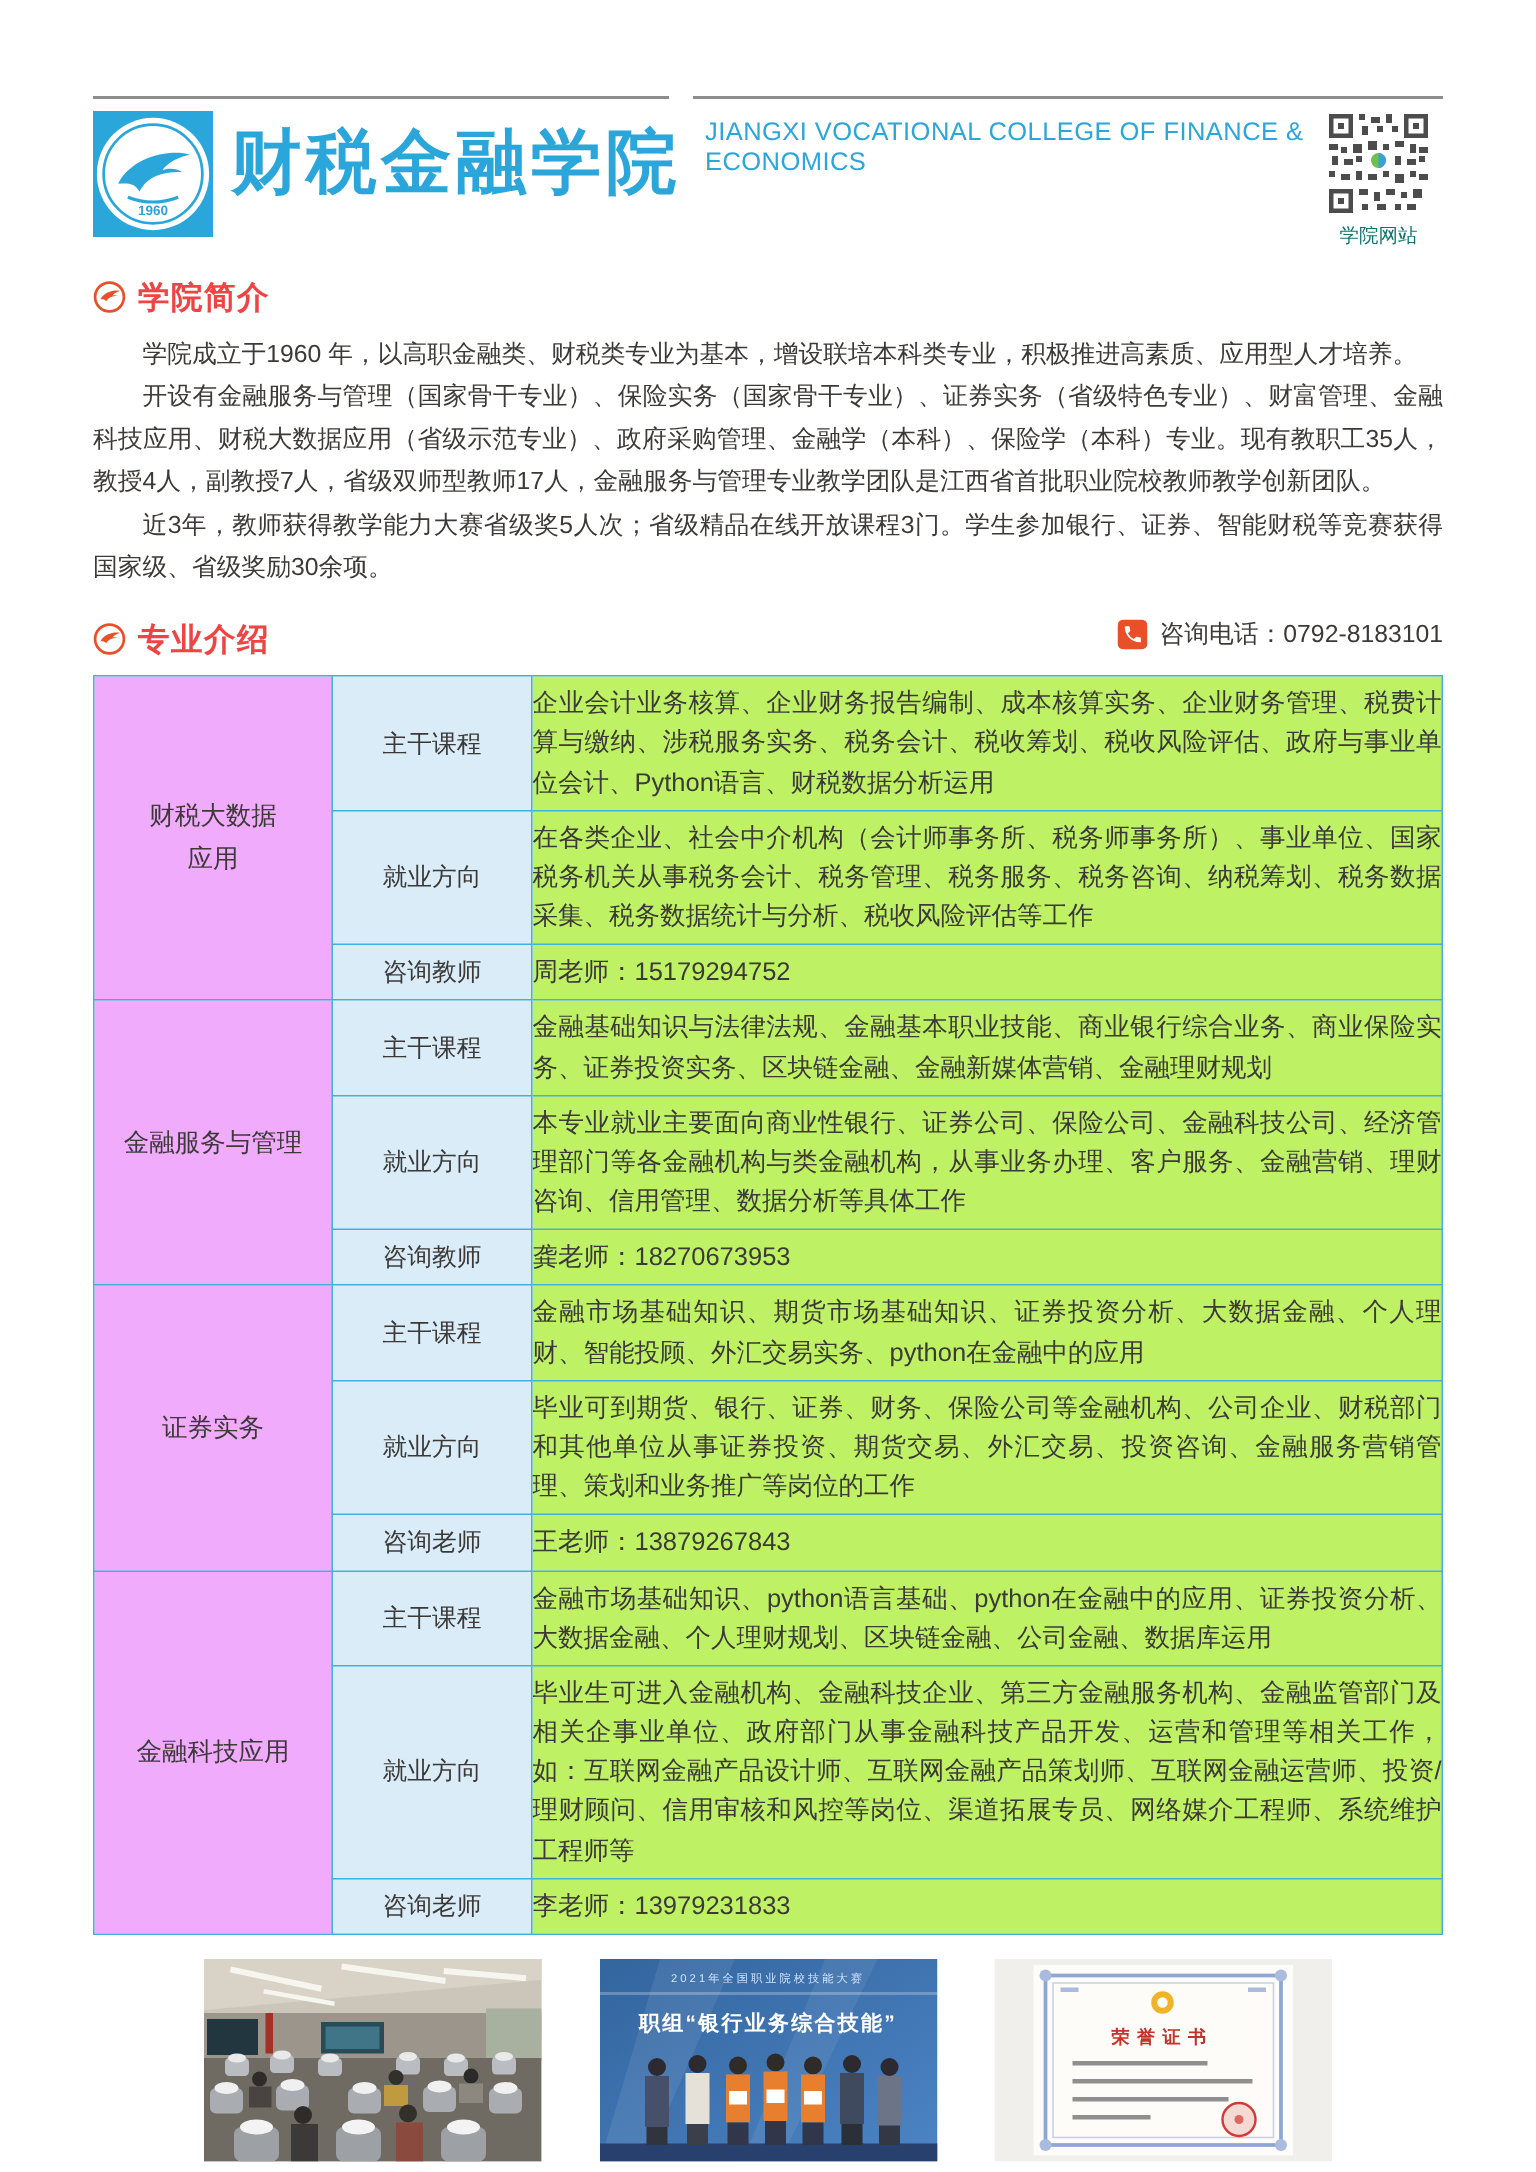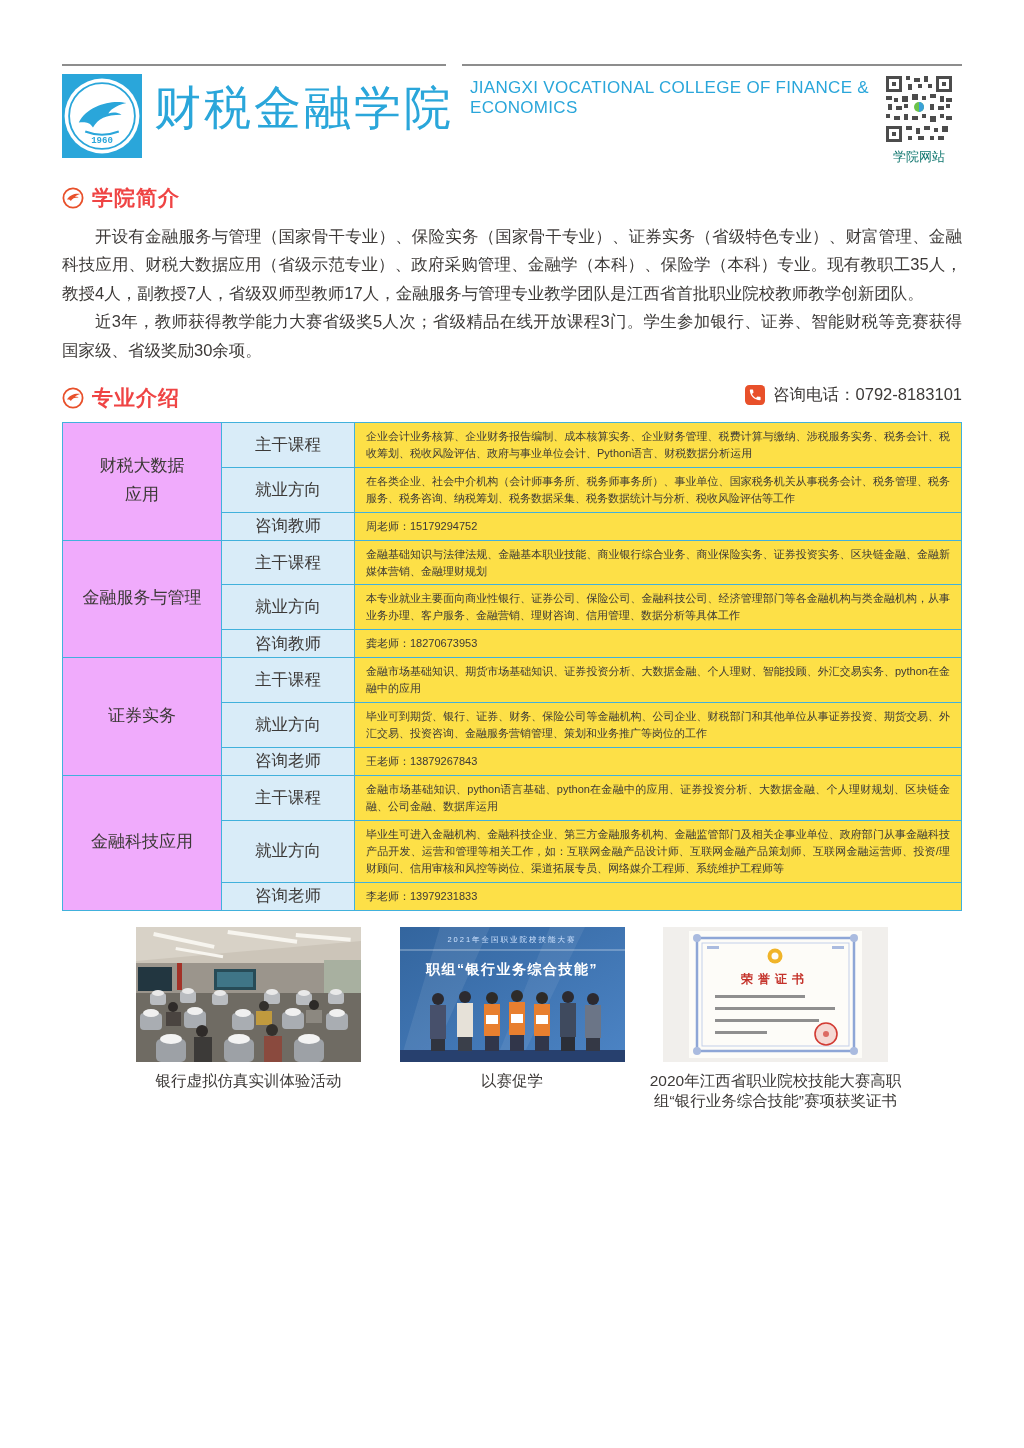--- a/index.html
+++ b/index.html
@@ -8,22 +8,22 @@
         box-sizing:border-box;padding:64px 62px 0 62px;overflow:hidden;}
 
   
   .top-rule{display:flex;gap:16px;}
   .top-rule span{display:block;height:2px;background:#8d8d8d;}
   .rule-left{width:384px;}
   .rule-right{flex:1;}
 
   
   header{display:flex;align-items:flex-start;margin-top:8px;}
-  .logo{width:80px;height:84px;background:#2aa6da;display:flex;align-items:center;justify-content:center;flex:0 0 auto;font-family:Liberation Mono, monospace;}
-  .college-name{font-size:47px;color:#2aa6da;font-weight:normal;letter-spacing:3px;line-height:1;margin:10px 0 0 12px;white-space:nowrap;}
+  .logo{width:80px;height:84px;background:#2aa6da;display:flex;align-items:center;justify-content:center;flex:0 0 auto;}
+  .college-name{font-size:47px;color:#2aa6da;font-weight:bold;letter-spacing:3px;line-height:1;margin:10px 0 0 12px;white-space:nowrap;}
   .en-name{color:#2aa6da;font-size:17px;letter-spacing:.3px;margin:4px 0 0 16px;flex:1;}
   .qr-block{width:86px;text-align:center;margin-top:2px;flex:0 0 auto;}
   .qr-block svg{width:66px;height:66px;display:block;margin:0 auto;}
   .qr-caption{font-size:13px;color:#0f766e;margin-top:6px;}
 
   
   .sec-head{display:flex;align-items:center;gap:8px;margin-top:18px;}
   .sec-head h2{font-size:21px;color:#ef4444;margin:0;font-weight:bold;letter-spacing:1px;}
   .sec-icon{width:22px;height:22px;}
 
@@ -34,21 +34,21 @@
   
   .majors-head{display:flex;justify-content:space-between;align-items:flex-start;margin-top:20px;margin-bottom:10px;}
   .phone-wrap{display:flex;align-items:center;gap:8px;font-size:16.5px;color:#3c3937;padding-left:28px;}
   .phone-wrap svg{width:20px;height:20px;}
 
   
   table.majors{width:100%;border-collapse:collapse;table-layout:fixed;}
   table.majors td{border:1px solid #41b1dc;vertical-align:middle;}
   td.c1{width:156px;background:#f0abfc;text-align:center;font-size:17px;line-height:1.7;white-space:pre-line;}
   td.c2{width:130px;background:#d9ecf8;text-align:center;font-size:16.5px;}
-  td.c3{background:#fde047;font-size:11px;line-height:1.54;padding:5px 11px;text-align:justify;}
+  td.c3{background:#bef264;font-size:17px;line-height:1.54;padding:5px 0;text-align:justify;}
 
   
   .gallery{width:752px;margin:16px auto 0;}
   .g-row{display:flex;justify-content:space-between;}
   figure{width:225px;margin:0;}
   figure svg{width:225px;height:135px;display:block;}
   figcaption{font-size:15.5px;color:#3c3937;text-align:center;margin-top:9px;line-height:1.35;}
   figcaption.wide{margin-left:-30px;margin-right:-30px;}
 </style>
 </head>
@@ -138,20 +138,21 @@
 
   <section>
     <div class="sec-head">
       <svg class="sec-icon" viewBox="0 0 22 22">
         <circle cx="11" cy="11" r="9.6" fill="none" stroke="#e8502a" stroke-width="1.8"></circle>
         <path d="M5 12.5 C7.5 7.5, 14.5 6, 18 7 C15 7.8, 13.5 9.2, 13 10 C15 9.3, 16.5 10.4, 16.5 10.4 C12.3 10.4, 10.2 11.5, 8.8 14 C7.8 12.2, 6.4 12.5, 5 12.5 Z" fill="#e8502a"></path>
       </svg>
       <h2>学院简介</h2>
     </div>
     <div class="intro-text">
+      <p>学院成立于1960 年，以高职金融类、财税类专业为基本，增设联培本科类专业，积极推进高素质、应用型人才培养。</p>
       <p>开设有金融服务与管理（国家骨干专业）、保险实务（国家骨干专业）、证券实务（省级特色专业）、财富管理、金融科技应用、财税大数据应用（省级示范专业）、政府采购管理、金融学（本科）、保险学（本科）专业。现有教职工35人，教授4人，副教授7人，省级双师型教师17人，金融服务与管理专业教学团队是江西省首批职业院校教师教学创新团队。</p>
       <p>近3年，教师获得教学能力大赛省级奖5人次；省级精品在线开放课程3门。学生参加银行、证券、智能财税等竞赛获得国家级、省级奖励30余项。</p>
     </div>
   </section>
 
   <section>
     <div class="majors-head">
       <div class="sec-head" style="margin-top:0">
         <svg class="sec-icon" viewBox="0 0 22 22">
           <circle cx="11" cy="11" r="9.6" fill="none" stroke="#e8502a" stroke-width="1.8"></circle>

